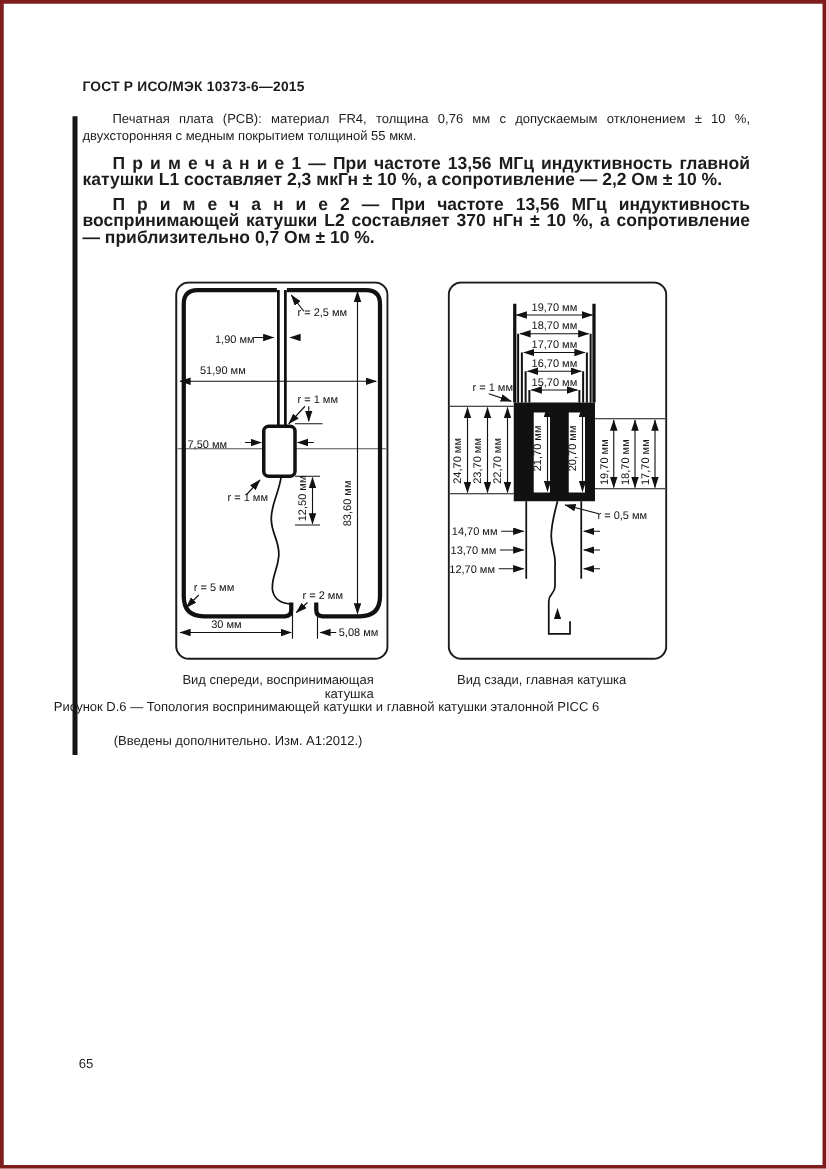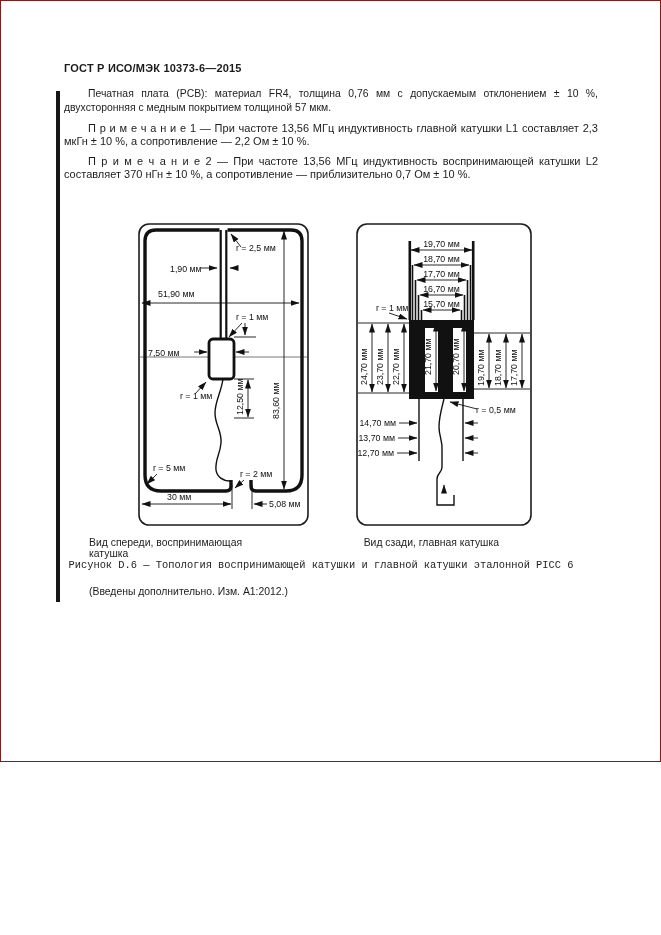--- a/index.html
+++ b/index.html
@@ -1,30 +1,30 @@
 <!DOCTYPE html>
 <html><head>
 <meta charset="utf-8">
 <style>
   html,body{margin:0;padding:0;background:#ffffff;}
-  .page{position:relative;width:661px;height:762px;background:#fff;overflow:hidden;
+  .page{position:relative;width:661px;height:935px;background:#fff;overflow:hidden;
         font-family:"Liberation Sans",sans-serif;color:#1c1c1c;
-        border:1px solid #7f1d1d;box-sizing:border-box;}
+        border:3px solid #7f1d1d;box-sizing:border-box;}
   .hdr{position:absolute;left:63px;top:61px;font-size:11px;font-weight:bold;letter-spacing:.2px;}
   .changebar{position:absolute;left:55px;top:90px;width:4px;height:511px;background:#161616;}
   .textblock{position:absolute;left:63px;top:86px;width:534px;}
   .body-p{margin:0;font-size:10.4px;line-height:14px;text-align:justify;text-indent:24px;}
-  .note{margin:7px 0 0 0;font-size:11px;line-height:13px;text-align:justify;text-indent:24px;}
+  .note{margin:7px 0 0 0;font-size:14px;line-height:13px;text-align:justify;text-indent:24px;font-weight:bold;}
   .fig{position:absolute;top:222px;}
   .fig-front{left:137px;}
   .fig-back{left:355px;}
   .cap{position:absolute;font-size:10.4px;color:#1c1c1c;}
-  .cap-left{left:88px;top:536px;width:190px;text-align:left;}
+  .cap-left{left:106px;top:536px;width:190px;text-align:right;}
   .cap-right{left:330px;top:536px;width:168px;text-align:right;}
-  .figcap{left:40px;top:558px;width:560px;text-align:center;font-family:Liberation Mono, monospace;}
+  .figcap{left:40px;top:558px;width:560px;text-align:left;}
   .amend{position:absolute;left:88px;top:585px;font-size:10.4px;font-weight:normal;}
   .pagenum{position:absolute;left:60px;top:842px;font-size:10.5px;}
   
   .card{fill:#fff;stroke:#1c1c1c;stroke-width:1.6;}
   .trace{fill:none;stroke:#111;stroke-width:3.4;stroke-linejoin:round;}
   .slot{fill:none;stroke:#111;stroke-width:2.2;}
   .pad{fill:#fff;stroke:#111;stroke-width:2.8;}
   .thin{stroke:#555;stroke-width:.8;}
   .thin2{fill:none;stroke:#111;stroke-width:1.4;}
   .dim{stroke:#111;stroke-width:.9;fill:none;}
@@ -39,21 +39,21 @@
 </style>
 </head>
 <body>
 
 <div class="page">
 
   <div class="hdr">ГОСТ Р ИСО/МЭК 10373-6—2015</div>
   <div class="changebar"></div>
 
   <div class="textblock">
-    <p class="body-p">Печатная плата (PCB): материал FR4, толщина 0,76 мм с допускаемым отклонением ± 10 %, двухсторонняя с медным покрытием толщиной 57 мкм.</p>
+    <p class="body-p">Печатная плата (PCB): материал FR4, толщина 0,76 мм с допускаемым отклонением ± 10 %, двухсторонняя с медным покрытием толщиной 55 мкм.</p>
     <p class="note">П р и м е ч а н и е   1 — При частоте 13,56 МГц индуктивность главной катушки L1 составляет 2,3 мкГн ± 10 %, а сопротивление — 2,2 Ом ± 10 %.</p>
     <p class="note">П р и м е ч а н и е   2 — При частоте 13,56 МГц индуктивность воспринимающей катушки L2 составляет 370 нГн ± 10 %, а сопротивление — приблизительно 0,7 Ом ± 10 %.</p>
   </div>
 
   <svg class="fig fig-front" width="171" height="304" viewBox="0 0 171 304">
     <defs>
       <marker id="aE" markerUnits="userSpaceOnUse" markerWidth="10" markerHeight="8" refX="8.5" refY="3" orient="auto">
           <path d="M0,0 L9,3 L0,6 Z"></path>
         </marker>
       <marker id="aS" markerUnits="userSpaceOnUse" markerWidth="10" markerHeight="8" refX="8.5" refY="3" orient="auto-start-reverse">

